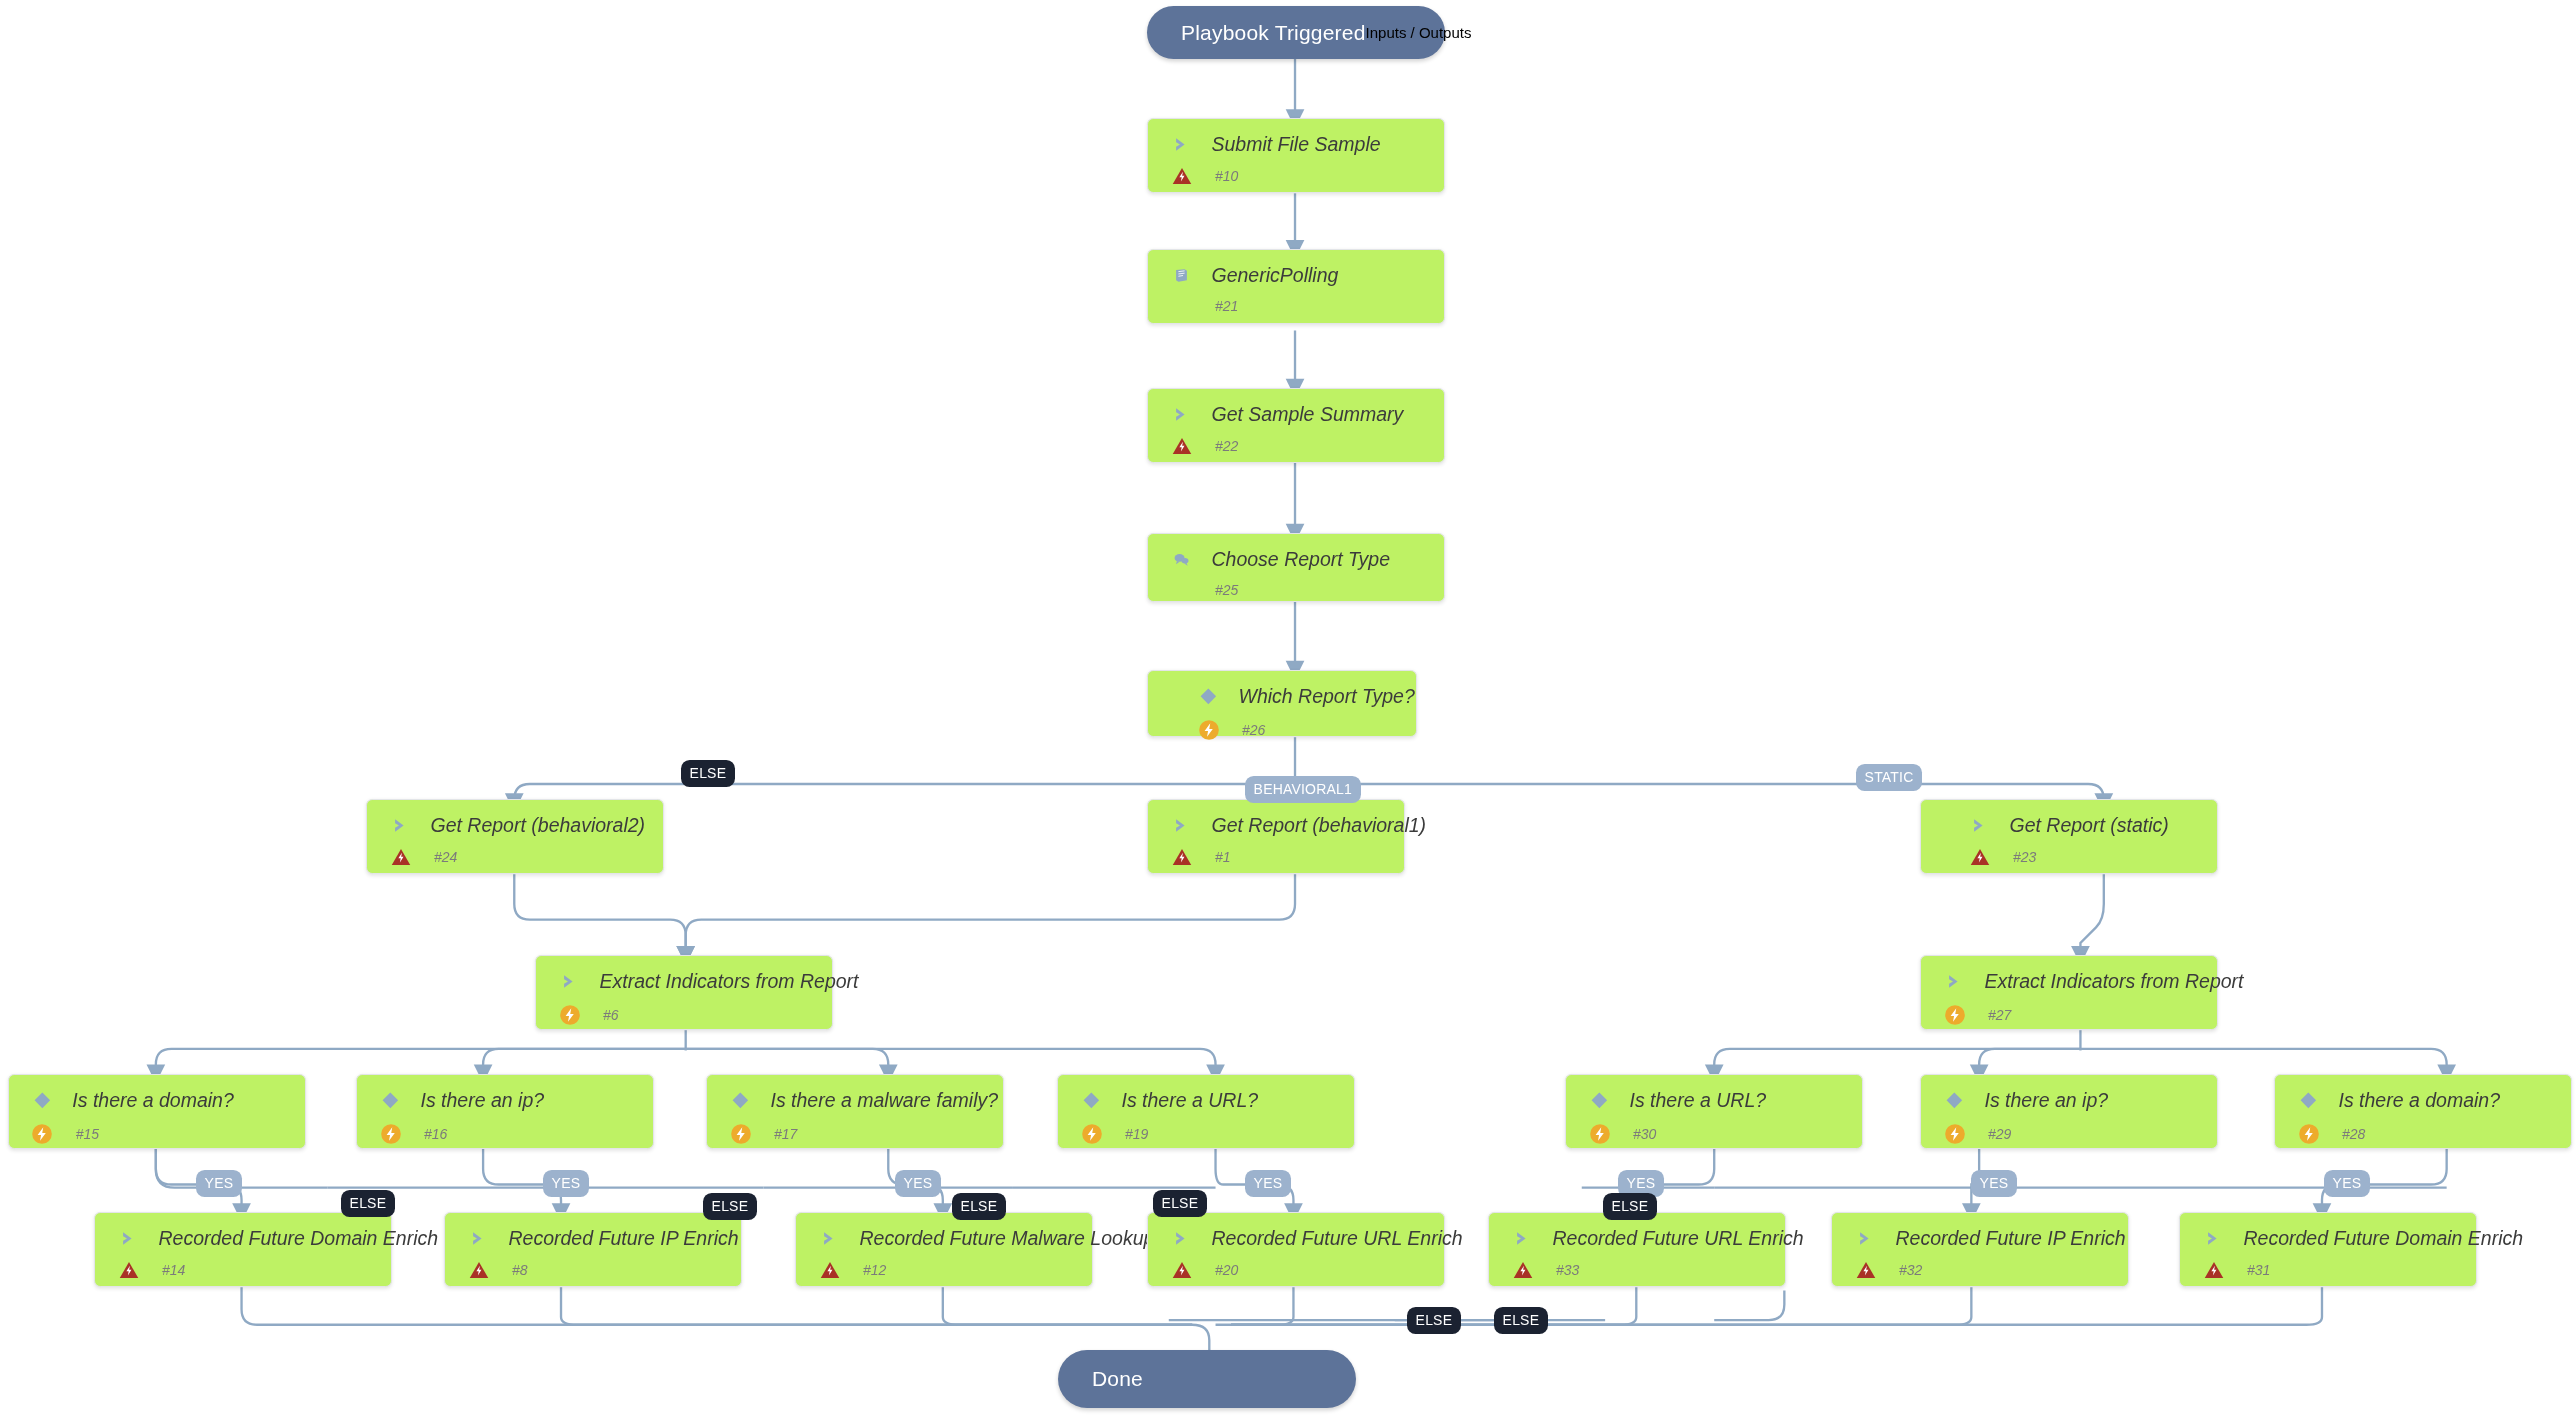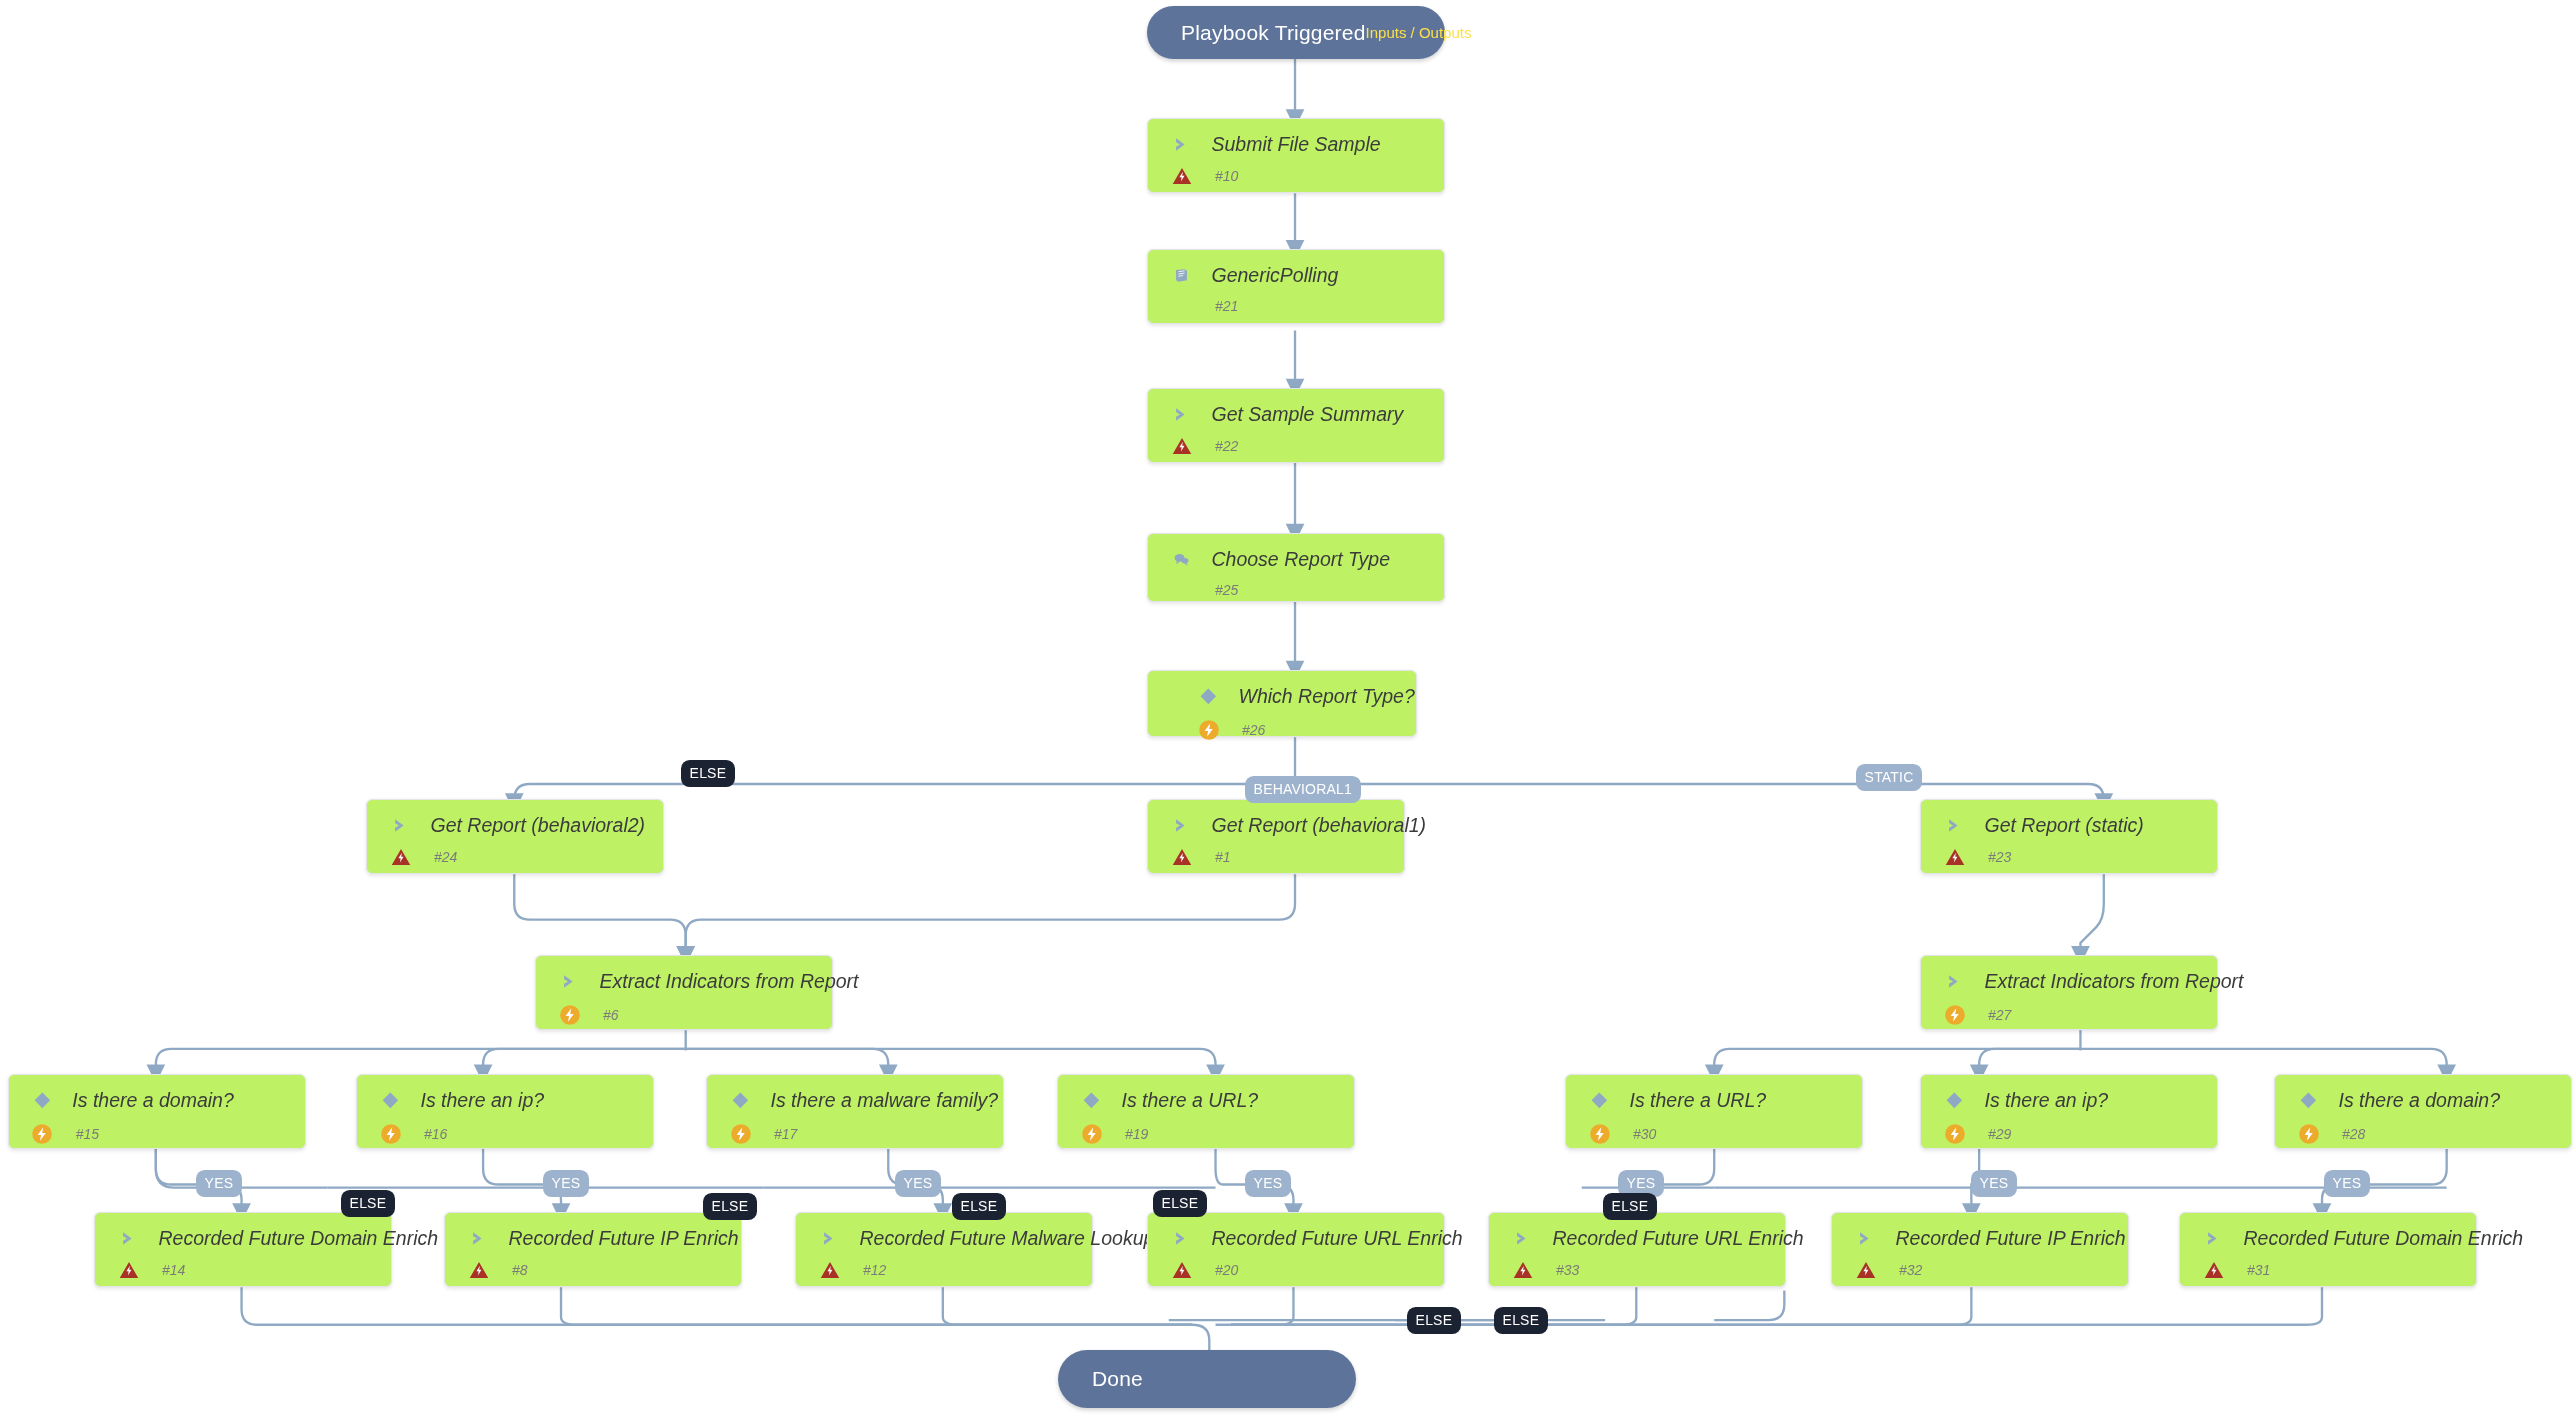--- a/index.html
+++ b/index.html
@@ -38,21 +38,21 @@
     box-sizing: border-box;
     padding: 12px 34px;
   }
   .pill .pill-title {
     color: #ffffff;
     font-size: 21px;
     letter-spacing: 0.2px;
     white-space: nowrap;
   }
   .pill .pill-sub {
-    color: #fde047;
+    color: #000000;
     font-size: 15px;
     margin-left: auto;
     white-space: nowrap;
   }
   
   .card {
     position: absolute;
     background: #bef264;
     border: 0.8px solid #e3e5e8;
     border-radius: 6.2px;
@@ -306,21 +306,21 @@
       <span class="ico-slot-sm">
           <svg class="ico" width="20" height="18.7" viewBox="0 0 26 24">
             <path d="M13 1 L25 22 L1 22 Z" fill="#a93226"></path>
             <path d="M14.2 6 L9.6 13.2 L12.6 13.2 L11.6 18.6 L16.2 11.2 L13.2 11.2 Z" fill="#fff"></path>
           </svg>
         </span>
       <span class="card-id">#1</span>
     </div>
   </div>
 
-  <div class="card" style="left:1920px; top:799px; width:298px; height:75px;">
+  <div class="card" style="left:1920px; top:799px; width:298px; height:75px;padding-left:25px;">
     <div class="card-head">
       <span class="ico-slot">
           <svg class="ico" width="17" height="17" viewBox="0 0 22 22">
             <path d="M4 3 L15 11 L4 19 L4 14 L9 11 L4 8 Z" fill="#8fa9c4"></path>
           </svg>
         </span>
       <span class="card-title">Get Report (static)</span>
     </div>
     <div class="card-foot">
       <span class="ico-slot-sm">

